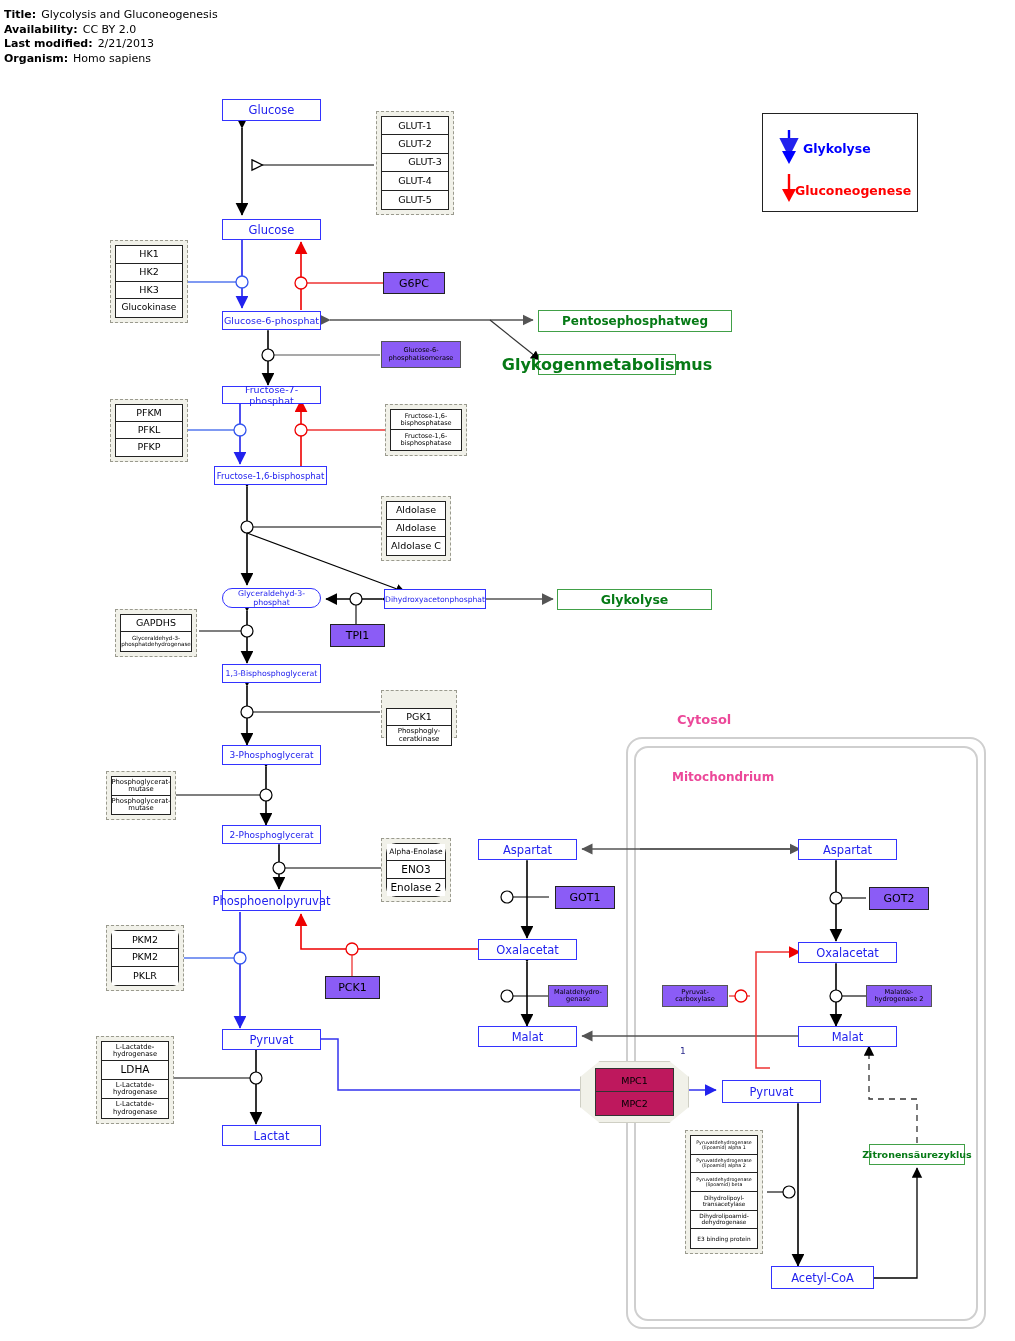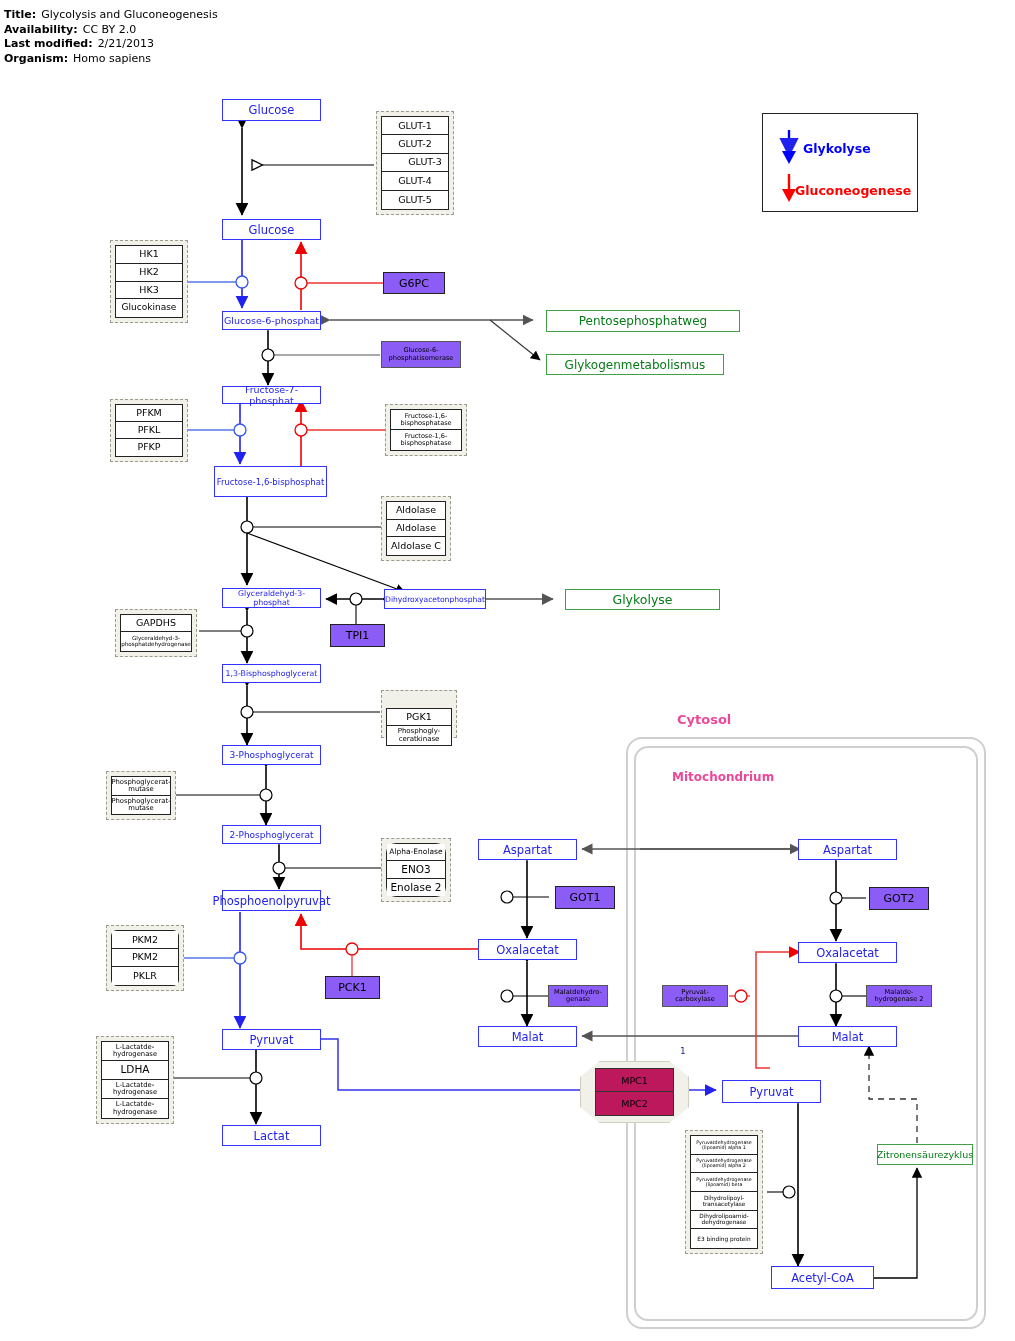--- a/index.html
+++ b/index.html
@@ -14,21 +14,21 @@
   .hdr b{font-weight:bold;}
   .hdr span.v{font-weight:normal;margin-left:5px;}
 
   
   svg.edges{position:absolute;left:0;top:0;width:1015px;height:1341px;pointer-events:none;}
 
   
   .node{position:absolute;box-sizing:border-box;display:flex;align-items:center;
         justify-content:center;text-align:center;background:#fff;}
   .metab{border:1px solid #3333ff;color:#2222ee;}
-  .pathw{border:1px solid #41a047;color:#067a16;font-weight:normal;margin-left:8px;}
+  .pathw{border:1px solid #41a047;color:#067a16;font-weight:bold;}
   .gene{border:1px solid #222;color:#000;background:#8b5cf6;}
   .gene.thin{border:1px solid #555;}
 
   
   .group{position:absolute;box-sizing:border-box;border:1px dashed #9a9a8e;
          background:#f1f1e9;padding:4px;}
   .group .inner{border:1px solid #222;box-sizing:border-box;background:#fff;}
   .group .inner .gitem{border-bottom:1px solid #222;box-sizing:border-box;
         display:flex;align-items:center;justify-content:center;text-align:center;
         background:#fff;color:#000;line-height:1.05;}
@@ -210,42 +210,42 @@
       <polygon points="19,75 33,75 26,88" fill="#ff0000"></polygon>
     </svg>
     <div class="lt" style="left:40px;top:27px;color:#0000ff;">Glykolyse</div>
     <div class="lt" style="left:32px;top:69px;color:#ff0000;">Gluconeogenese</div>
   </div>
 
   <div class="node metab" style="left:222px;top:99px;width:99px;height:22px;font-size:11.5px;">Glucose</div>
   <div class="node metab" style="left:222px;top:219px;width:99px;height:21px;font-size:11.5px;">Glucose</div>
   <div class="node metab" style="left:222px;top:311px;width:99px;height:19px;font-size:9.5px;">Glucose-6-phosphat</div>
   <div class="node metab" style="left:222px;top:386px;width:99px;height:18px;font-size:9.5px;">Fructose-7-phosphat</div>
-  <div class="node metab" style="left:214px;top:466px;width:113px;height:31px;font-size:8.5px;">Fructose-1,6-bisphosphat</div>
-  <div class="node metab" style="left:222px;top:588px;width:99px;height:20px;font-size:7.8px;">Glyceraldehyd-3-phosphat</div>
+  <div class="node metab" style="left:214px;top:466px;width:113px;height:19px;font-size:8.5px;">Fructose-1,6-bisphosphat</div>
+  <div class="node metab" style="left:222px;top:588px;width:99px;height:20px;font-size:7.8px;border-radius:10px;">Glyceraldehyd-3-phosphat</div>
   <div class="node metab" style="left:384px;top:589px;width:102px;height:20px;font-size:7.6px;">Dihydroxyacetonphosphat</div>
   <div class="node metab" style="left:222px;top:664px;width:99px;height:19px;font-size:7.8px;">1,3-Bisphosphoglycerat</div>
   <div class="node metab" style="left:222px;top:745px;width:99px;height:20px;font-size:9px;">3-Phosphoglycerat</div>
   <div class="node metab" style="left:222px;top:825px;width:99px;height:19px;font-size:9px;">2-Phosphoglycerat</div>
   <div class="node metab" style="left:222px;top:890px;width:99px;height:21px;font-size:11.5px;">Phosphoenolpyruvat</div>
   <div class="node metab" style="left:222px;top:1029px;width:99px;height:21px;font-size:11.5px;">Pyruvat</div>
   <div class="node metab" style="left:222px;top:1125px;width:99px;height:21px;font-size:11.5px;">Lactat</div>
 
   <div class="node metab" style="left:478px;top:839px;width:99px;height:21px;font-size:11.5px;">Aspartat</div>
   <div class="node metab" style="left:478px;top:939px;width:99px;height:21px;font-size:11.5px;">Oxalacetat</div>
   <div class="node metab" style="left:478px;top:1026px;width:99px;height:21px;font-size:11.5px;">Malat</div>
 
   <div class="node metab" style="left:798px;top:839px;width:99px;height:21px;font-size:11.5px;">Aspartat</div>
   <div class="node metab" style="left:798px;top:942px;width:99px;height:21px;font-size:11.5px;">Oxalacetat</div>
   <div class="node metab" style="left:798px;top:1026px;width:99px;height:21px;font-size:11.5px;">Malat</div>
   <div class="node metab" style="left:722px;top:1080px;width:99px;height:23px;font-size:11.5px;">Pyruvat</div>
   <div class="node metab" style="left:771px;top:1266px;width:103px;height:23px;font-size:11.5px;">Acetyl-CoA</div>
 
   <div class="node pathw" style="left:538px;top:310px;width:194px;height:22px;font-size:12px;">Pentosephosphatweg</div>
-  <div class="node pathw" style="left:538px;top:354px;width:178px;height:21px;font-size:12px;">Glykogenmetabolismus</div>
+  <div class="node pathw" style="left:538px;top:354px;width:138px;height:21px;font-size:16px;">Glykogenmetabolismus</div>
   <div class="node pathw" style="left:557px;top:589px;width:155px;height:21px;font-size:12.5px;">Glykolyse</div>
   <div class="node pathw" style="left:869px;top:1144px;width:96px;height:21px;font-size:9.5px;">Zitronensäurezyklus</div>
 
   <div class="node gene" style="left:383px;top:272px;width:62px;height:22px;font-size:11px;">G6PC</div>
   <div class="node gene thin" style="left:381px;top:341px;width:80px;height:27px;font-size:6.6px;line-height:1.1;padding:0 2px;">Glucose-6-phosphatisomerase</div>
   <div class="node gene" style="left:330px;top:624px;width:55px;height:23px;font-size:11px;">TPI1</div>
   <div class="node gene" style="left:325px;top:976px;width:55px;height:23px;font-size:11px;">PCK1</div>
   <div class="node gene" style="left:555px;top:886px;width:60px;height:23px;font-size:11px;">GOT1</div>
   <div class="node gene" style="left:869px;top:887px;width:60px;height:23px;font-size:11px;">GOT2</div>
   <div class="node gene thin" style="left:548px;top:985px;width:60px;height:22px;font-size:6.6px;line-height:1.1;padding:0 2px;">Malatdehydro-genase</div>

